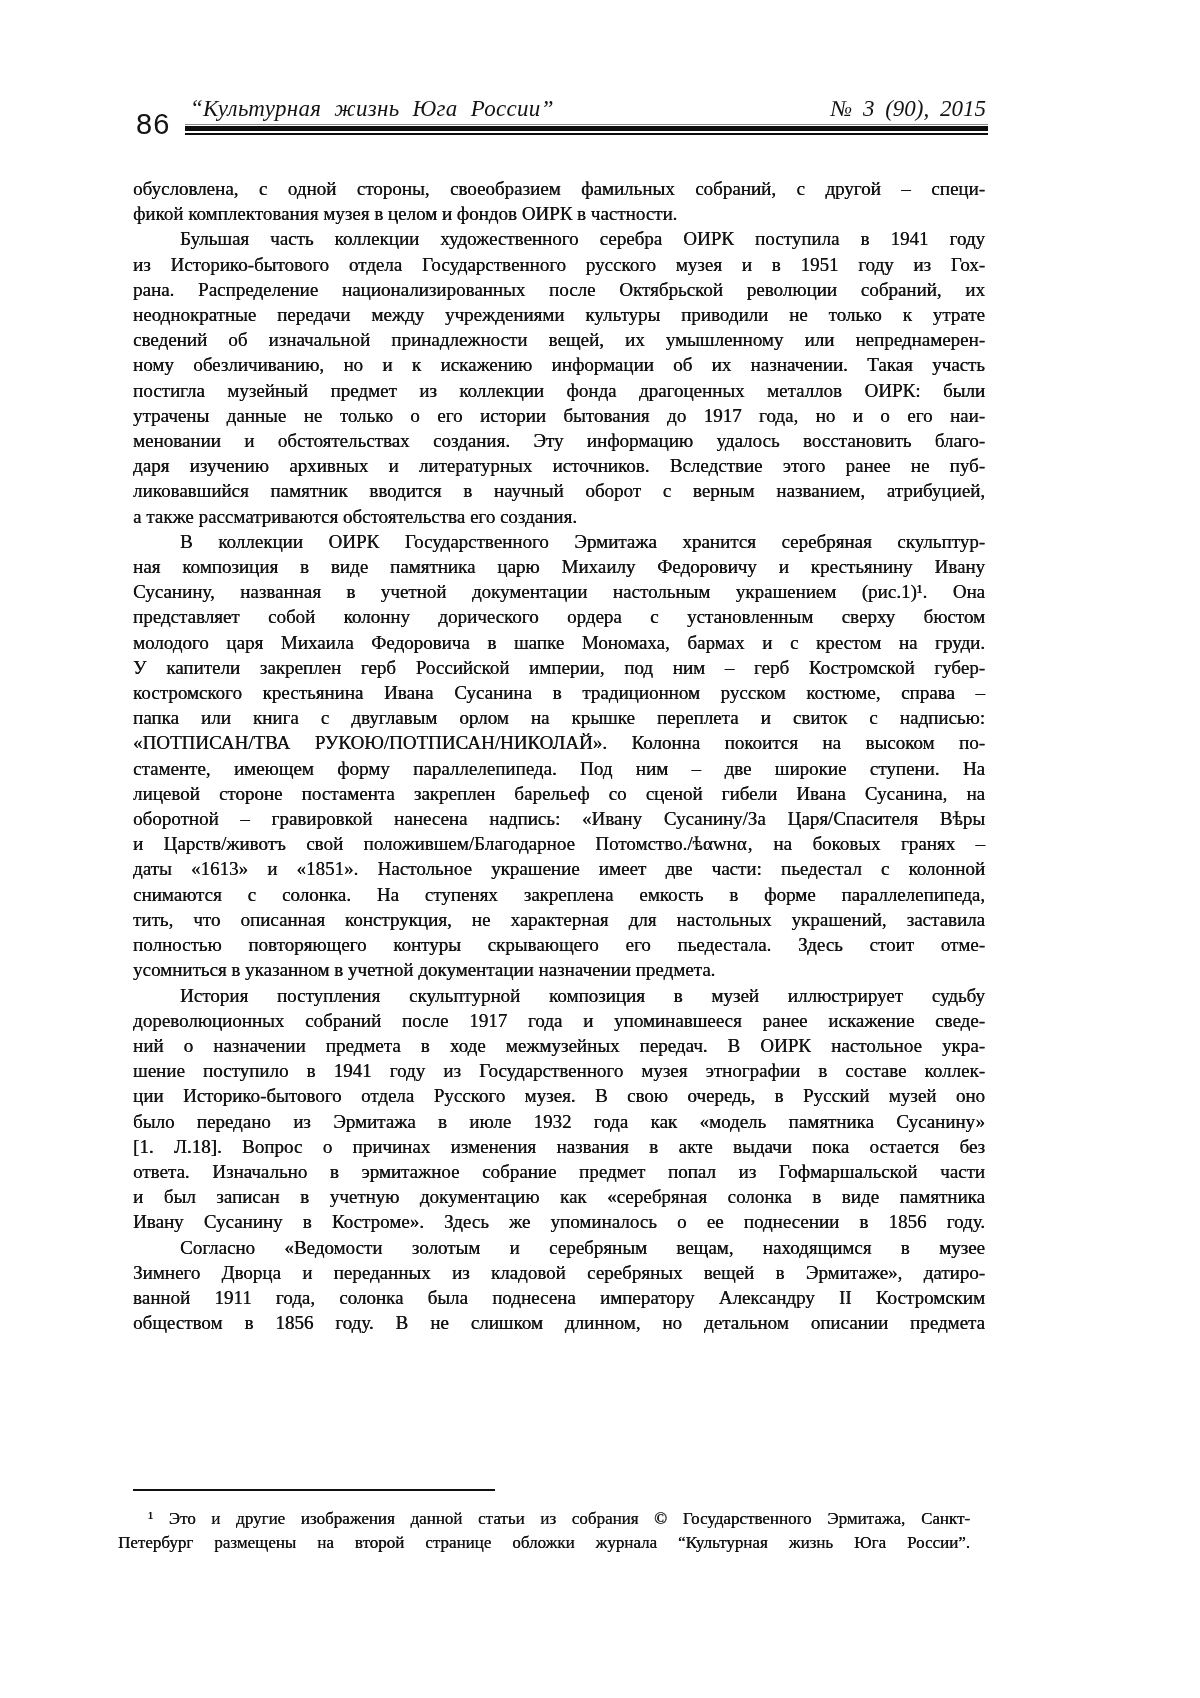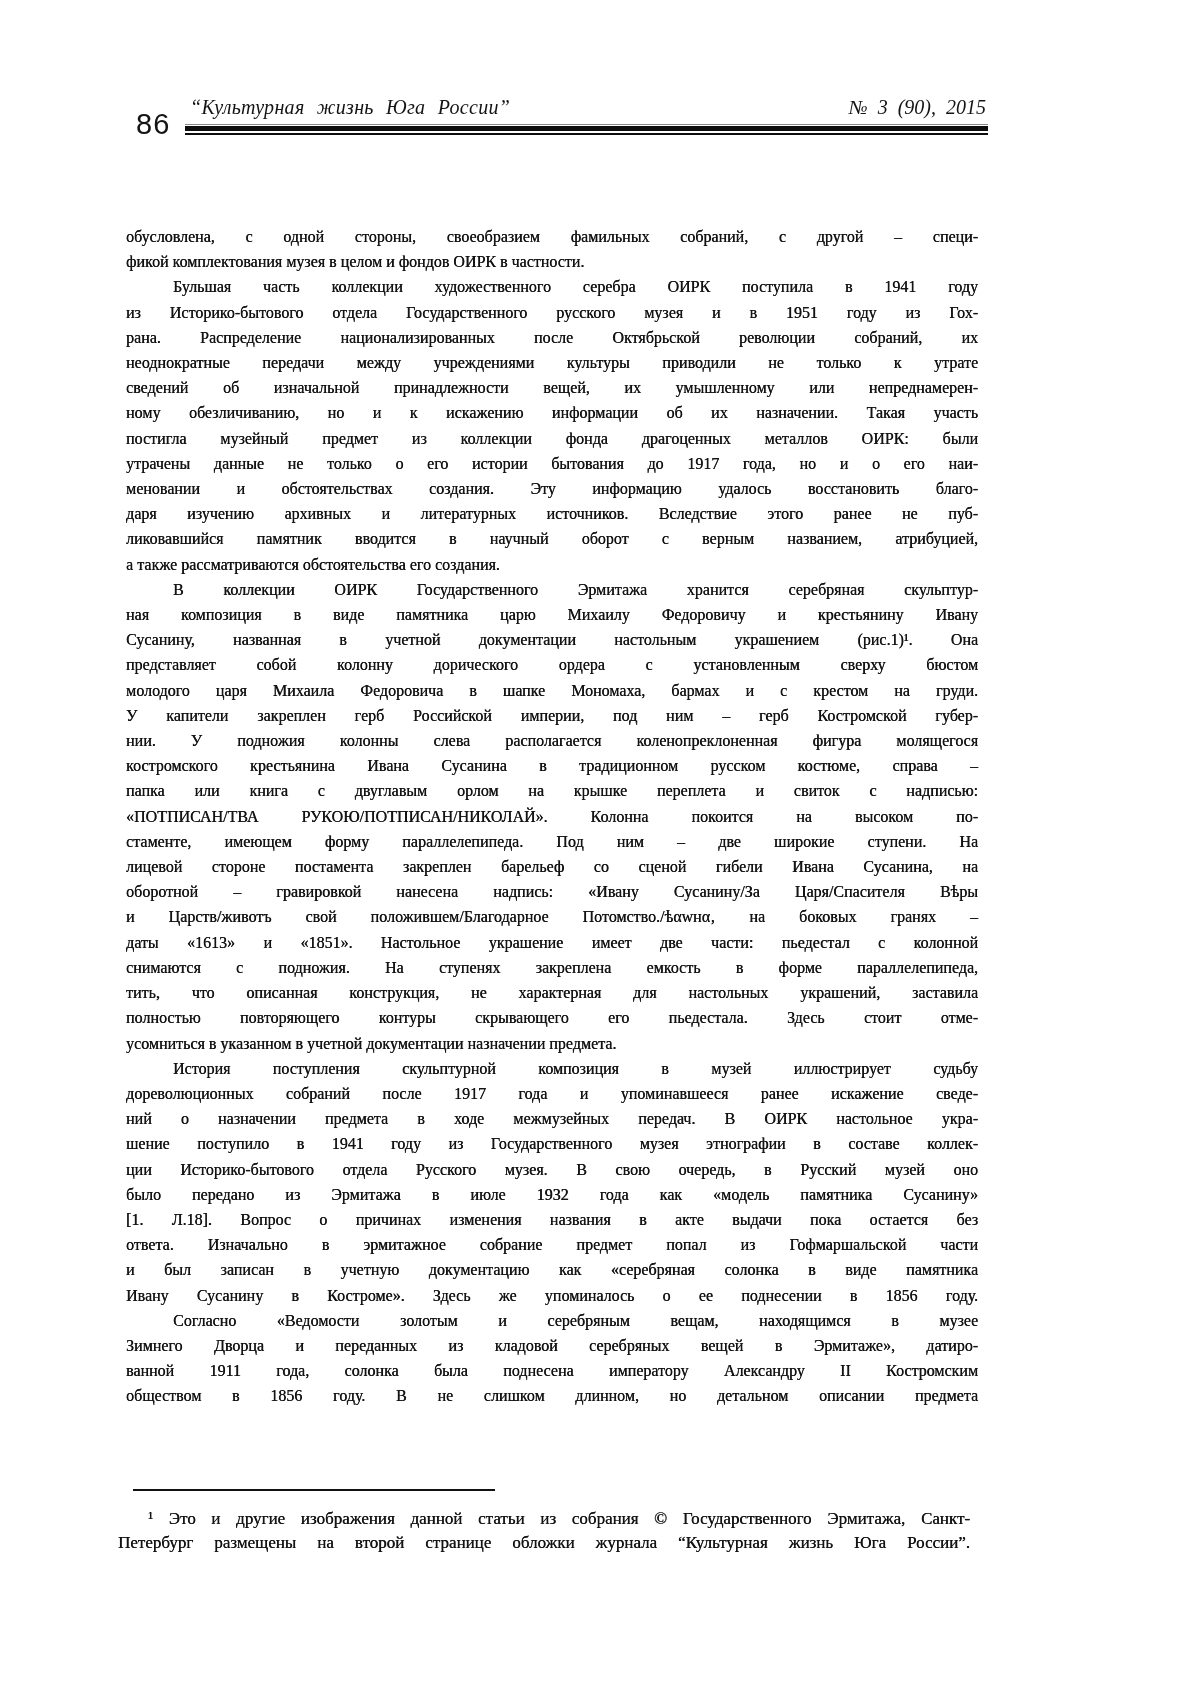--- a/index.html
+++ b/index.html
@@ -25,43 +25,42 @@
   }
   .running-head {
     position: absolute;
     left: 190px;
     top: 96px;
     width: 796px;
     display: flex;
     justify-content: space-between;
     align-items: flex-end;
     font-style: italic;
-    font-size: 20px;
+    font-size: 23px;
   }
   .journal-title { word-spacing: 7px; letter-spacing: 0.3px; }
   .issue { word-spacing: 5px; }
   .head-rule {
     position: absolute;
     left: 185px;
     top: 124px;
     width: 803px;
   }
   .rule-a { height: 1px; background: #8a8a8a; margin-bottom: 1px; }
   .rule-b { height: 5px; background: #0d0d0d; margin-bottom: 2px; }
   .rule-c { height: 2px; background: #0d0d0d; }
 
   .body-text {
     position: absolute;
-    left: 126px;
+    left: 133px;
     top: 176px;
     width: 852px;
-    font-size: 16px;
+    font-size: 19px;
     line-height: 25.2px;
     text-shadow: 0.3px 0 0 currentColor;
-    margin-top: 48px;
   }
   .line {
     white-space: nowrap;
     text-align: justify;
     text-align-last: justify;
   }
   .para .line:last-child { text-align-last: left; }
   .para.flush-last .line:last-child { text-align-last: justify; }
   .para.indented .line:first-child { padding-left: 47px; }
 
@@ -122,30 +121,29 @@
         <div class="line">ликовавшийся памятник вводится в научный оборот с верным названием, атрибуцией,</div>
         <div class="line">а также рассматриваются обстоятельства его создания.</div>
       </div>
     <div class="para indented">
         <div class="line">В коллекции ОИРК Государственного Эрмитажа хранится серебряная скульптур-</div>
         <div class="line">ная композиция в виде памятника царю Михаилу Федоровичу и крестьянину Ивану</div>
         <div class="line">Сусанину, названная в учетной документации настольным украшением (рис.1)¹. Она</div>
         <div class="line">представляет собой колонну дорического ордера с установленным сверху бюстом</div>
         <div class="line">молодого царя Михаила Федоровича в шапке Мономаха, бармах и с крестом на груди.</div>
         <div class="line">У капители закреплен герб Российской империи, под ним – герб Костромской губер-</div>
-        <div class="line">нии. У подножия колонны слева располагается коленопреклоненная фигура молящегося</div>
         <div class="line">костромского крестьянина Ивана Сусанина в традиционном русском костюме, справа –</div>
         <div class="line">папка или книга с двуглавым орлом на крышке переплета и свиток с надписью:</div>
         <div class="line">«ПОТПИСАН/ТВА РУКОЮ/ПОТПИСАН/НИКОЛАЙ». Колонна покоится на высоком по-</div>
         <div class="line">стаменте, имеющем форму параллелепипеда. Под ним – две широкие ступени. На</div>
         <div class="line">лицевой стороне постамента закреплен барельеф со сценой гибели Ивана Сусанина, на</div>
         <div class="line">оборотной – гравировкой нанесена надпись: «Ивану Сусанину/За Царя/Спасителя Вѣры</div>
         <div class="line">и Царств/животъ свой положившем/Благодарное Потомство./ѣαwнα‚ на боковых гранях –</div>
         <div class="line">даты «1613» и «1851». Настольное украшение имеет две части: пьедестал с колонной</div>
-        <div class="line">снимаются с подножия. На ступенях закреплена емкость в форме параллелепипеда,</div>
+        <div class="line">снимаются с солонка. На ступенях закреплена емкость в форме параллелепипеда,</div>
         <div class="line">тить, что описанная конструкция, не характерная для настольных украшений, заставила</div>
         <div class="line">полностью повторяющего контуры скрывающего его пьедестала. Здесь стоит отме-</div>
         <div class="line">усомниться в указанном в учетной документации назначении предмета.</div>
       </div>
     <div class="para indented flush-last">
         <div class="line">История поступления скульптурной композиция в музей иллюстрирует судьбу</div>
         <div class="line">дореволюционных собраний после 1917 года и упоминавшееся ранее искажение сведе-</div>
         <div class="line">ний о назначении предмета в ходе межмузейных передач. В ОИРК настольное укра-</div>
         <div class="line">шение поступило в 1941 году из Государственного музея этнографии в составе коллек-</div>
         <div class="line">ции Историко-бытового отдела Русского музея. В свою очередь, в Русский музей оно</div>

